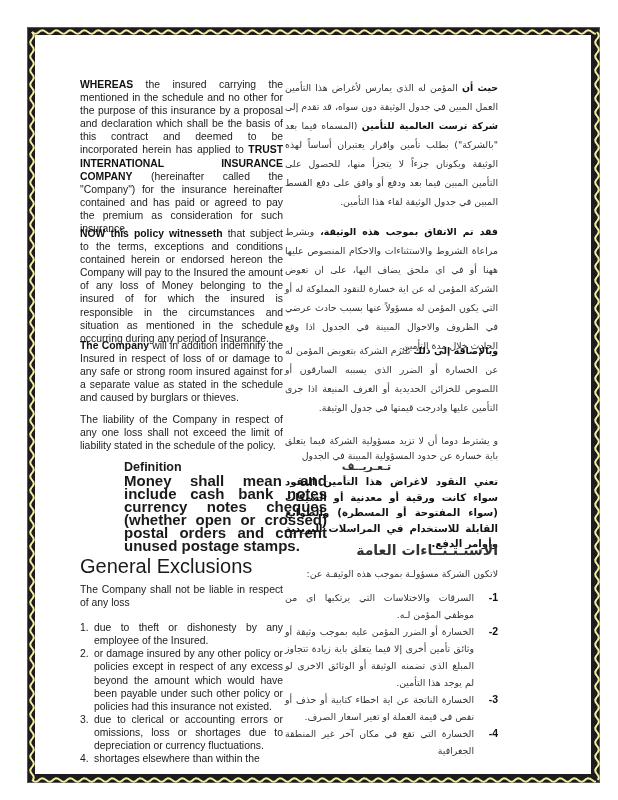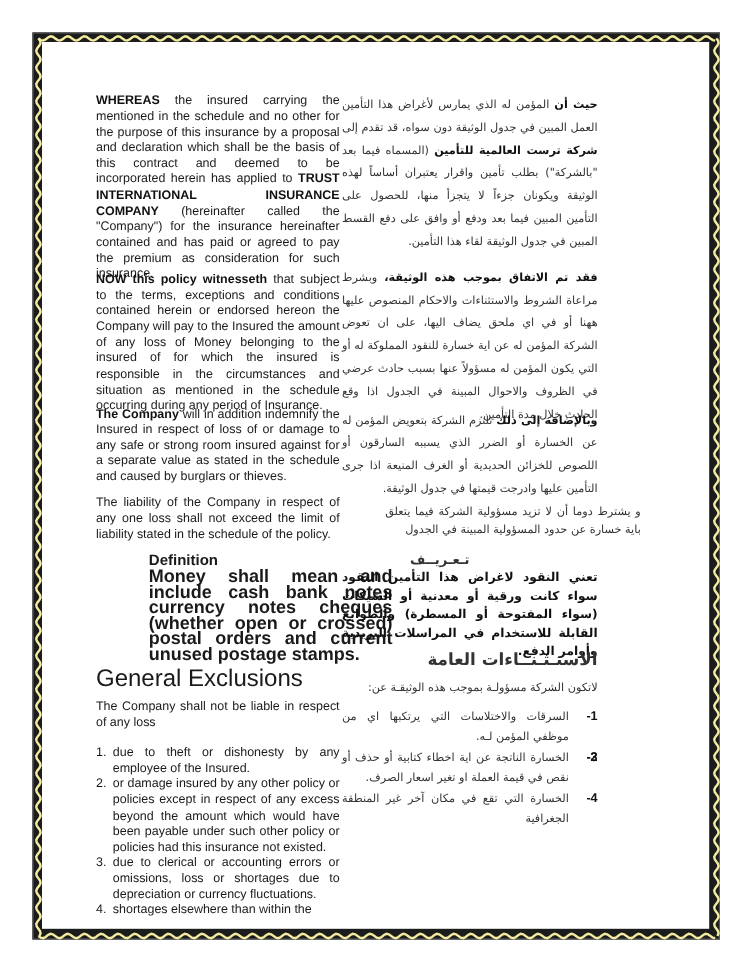--- a/index.html
+++ b/index.html
@@ -75,31 +75,31 @@
 </div>
 
 <div class="col-ar" style="top:222px;">
   <p><b>فقد تم الاتفاق بموجب هذه الوثيقة،</b><span> وبشرط مراعاة الشروط والاستثناءات والاحكام المنصوص عليها ههنا أو في اي ملحق يضاف اليها، على ان تعوض الشركة المؤمن له عن اية خسارة للنقود المملوكة له أو التي يكون المؤمن له مسؤولاً عنها بسبب حادث عرضي في الظروف والاحوال المبينة في الجدول اذا وقع الحادث خلال مدة التأمين.</span></p>
 </div>
 
 <div class="col-ar" style="top:341px;">
   <p><b>وبالإضافة إلى ذلك</b><span> تلتزم الشركة بتعويض المؤمن له عن الخسارة أو الضرر الذي يسببه السارقون أو اللصوص للخزائن الحديدية أو الغرف المنيعة اذا جرى التأمين عليها وادرجت قيمتها في جدول الوثيقة.</span></p>
 </div>
 
-<div class="col-ar tight" style="top:419px;margin-left:36px;">
+<div class="col-ar tight" style="top:433px;">
   <p>و يشترط دوما أن لا تزيد مسؤولية الشركة فيما يتعلق باية خسارة عن حدود المسؤولية المبينة في الجدول</p>
 </div>
 
 <div class="col-ar" style="top:460px; line-height:15px;">
   <div class="ar-def-title">تـعـريــف</div>
   <div class="ar-def-body">تعني النقود لاغراض هذا التأمين النقود سواء كانت ورقية أو معدنية أو الشيكات (سواء المفتوحة أو المسطرة) والطوابع القابلة للاستخدام في المراسلات البريدية وأوامر الدفع.</div>
 </div>
 
 <div class="col-ar" style="top:540px;">
   <div class="ar-gen">الاستـثـنــاءات العامة</div>
   <p style="margin-top:4px;">لاتكون الشركة مسؤولـة بموجب هذه الوثيقـة عن:</p>
   <ol class="ar-list" style="margin-top:6px; line-height:17px;">
     <li><span class="num">-1</span><span>السرقات والاختلاسات التي يرتكبها اي من موظفي المؤمن لـه.</span></li>
-    <li><span class="num">-2</span></li>
+    <li><span class="num">-2</span><span>الخسارة أو الضرر المؤمن عليه بموجب وثيقة أو وثائق تأمين أخرى إلا فيما يتعلق باية زيادة تتجاوز المبلغ الذي تضمنه الوثيقة أو الوثائق الاخرى لو لم يوجد هذا التأمين.</span></li>
     <li><span class="num">-3</span><span>الخسارة الناتجة عن اية اخطاء كتابية أو حذف أو نقص في قيمة العملة او تغير اسعار الصرف.</span></li>
     <li><span class="num">-4</span><span>الخسارة التي تقع في مكان آخر غير المنطقة الجغرافية</span></li>
   </ol>
 </div>
 
 </body></html>

